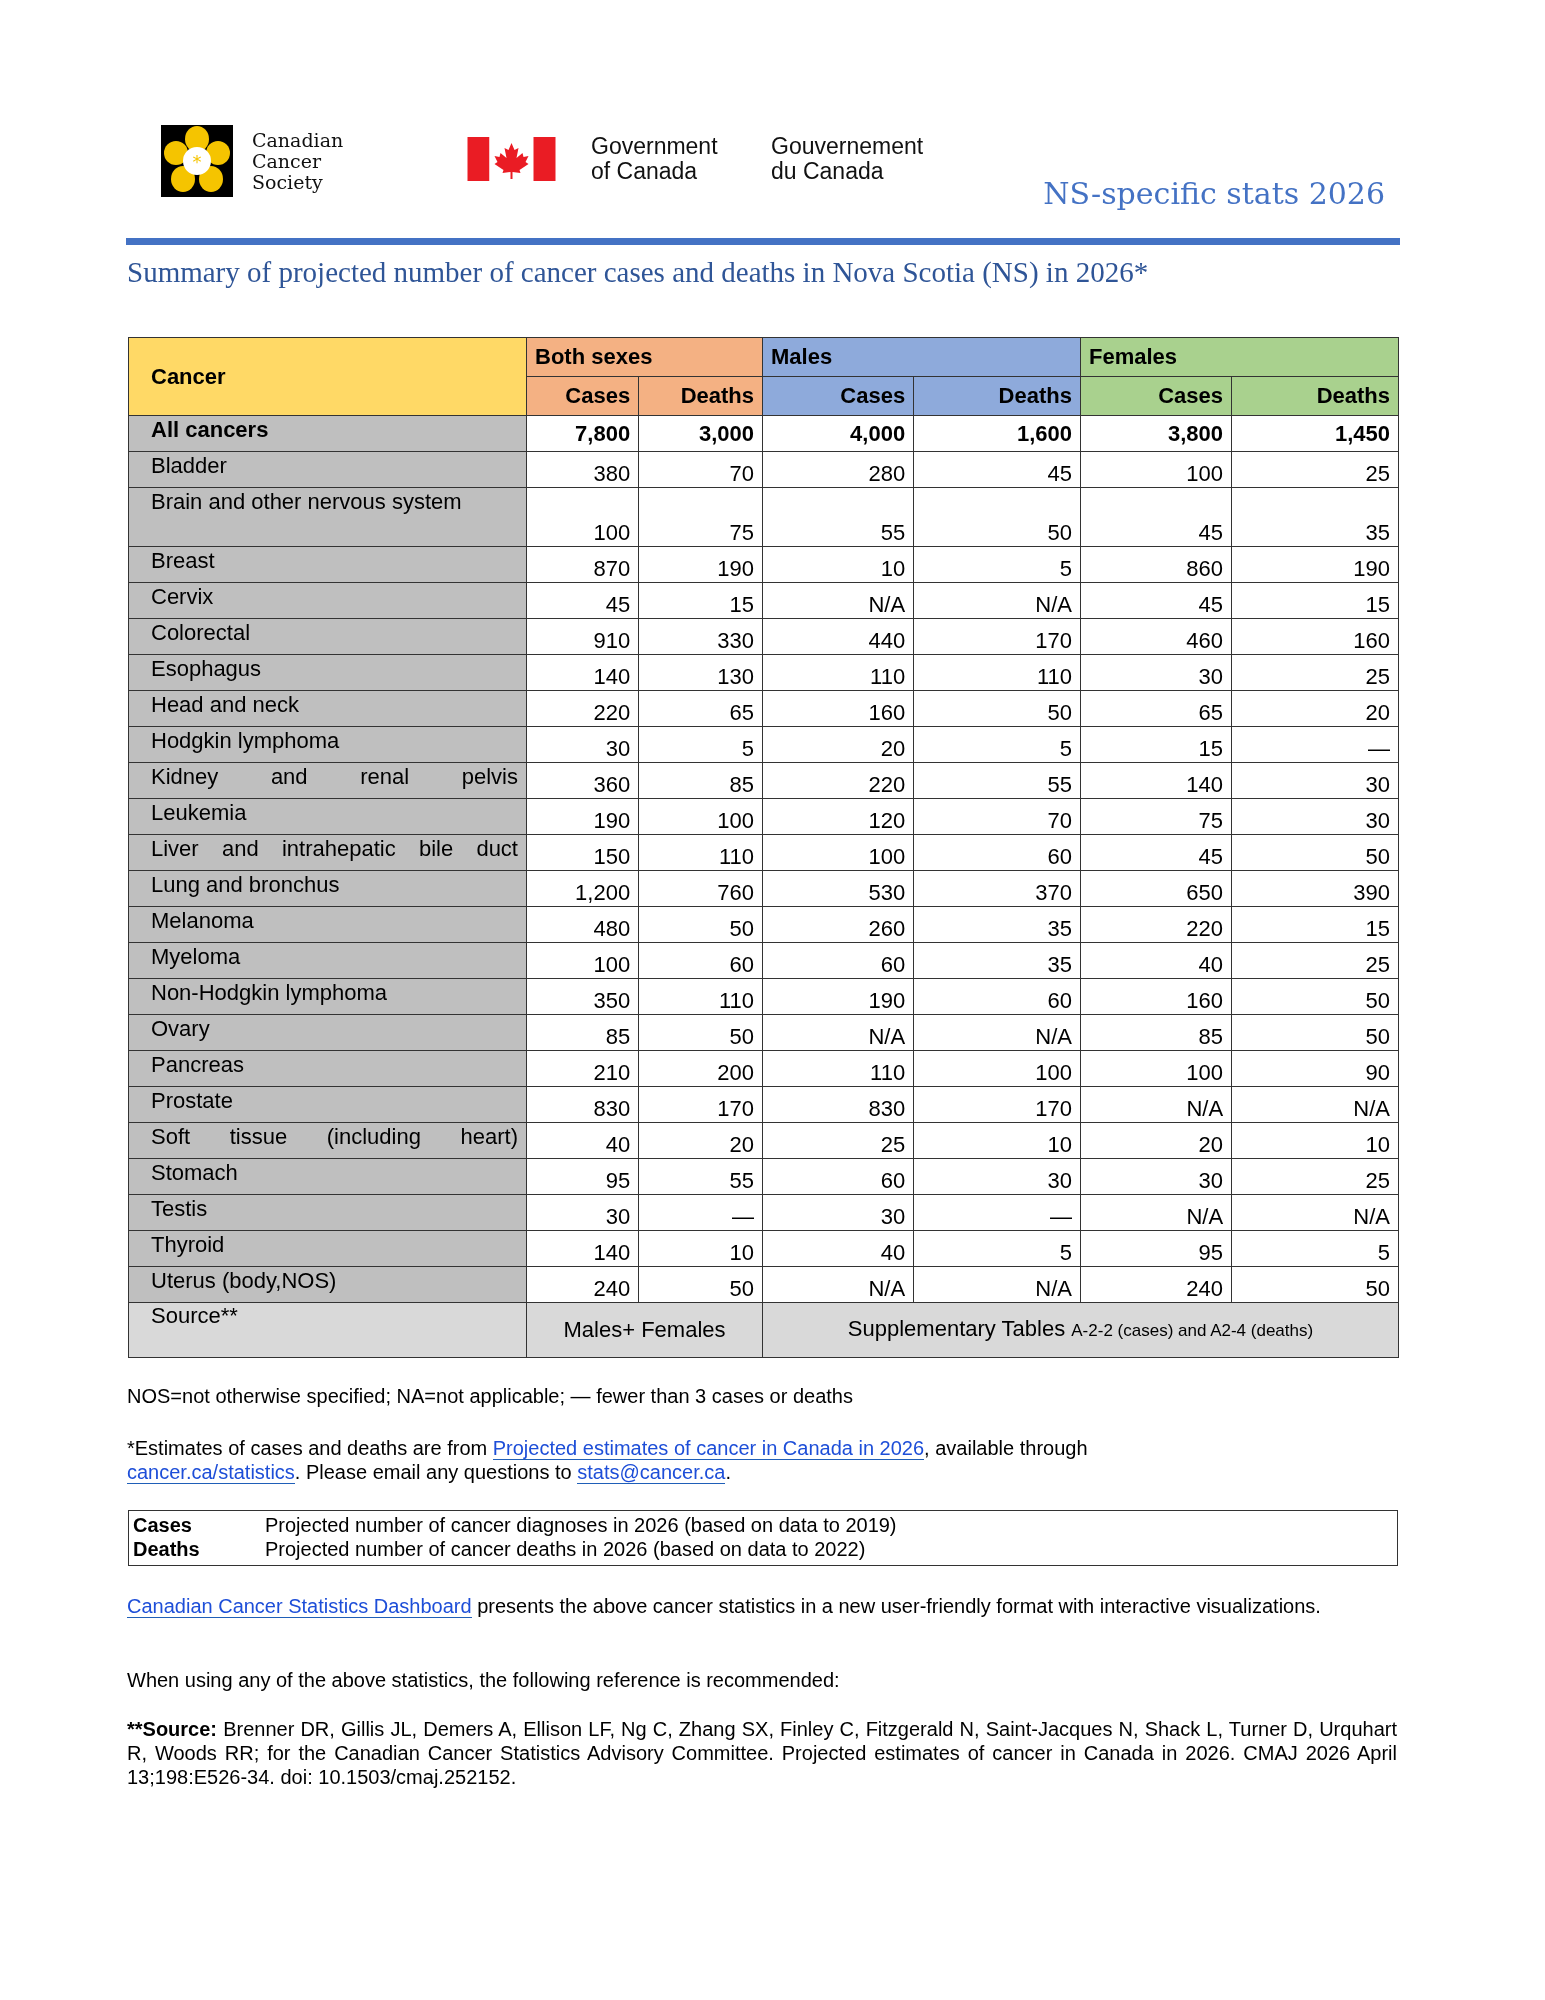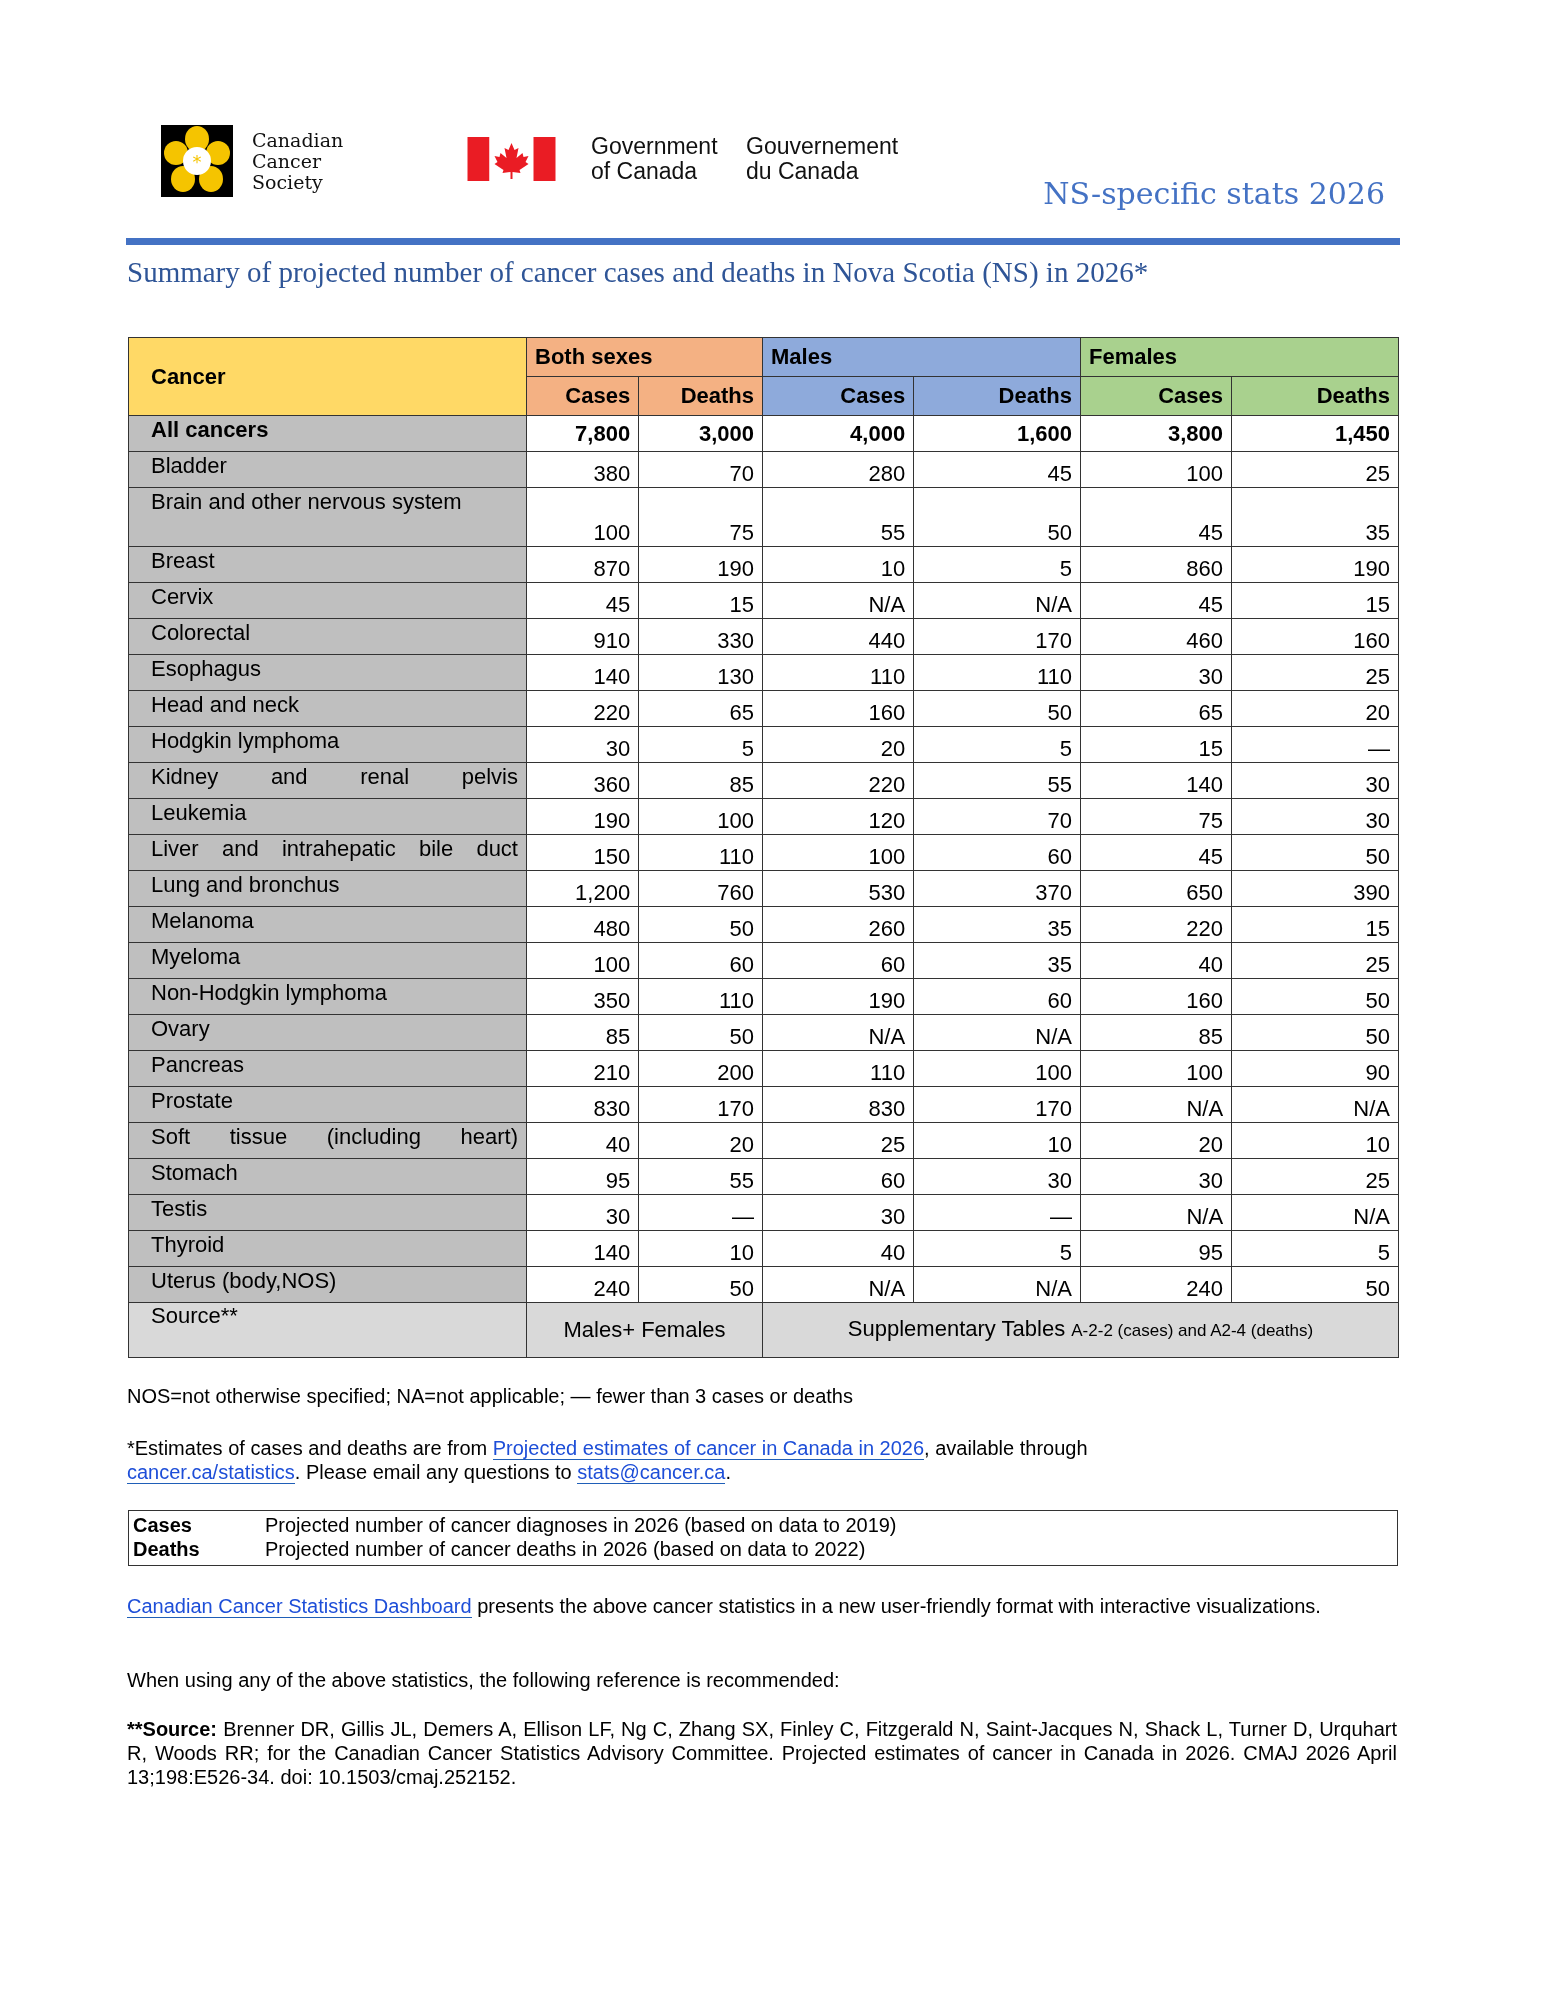--- a/index.html
+++ b/index.html
@@ -4,21 +4,21 @@
 <style>
   html, body { margin: 0; padding: 0; background: #ffffff; }
   body { width: 1545px; height: 2000px; position: relative; font-family: "Liberation Sans", sans-serif; color: #000; }
   .page { position: absolute; left: 0; top: 0; width: 1545px; height: 2000px; }
 
   
   .ccs-logo { position: absolute; left: 161px; top: 125px; width: 72px; height: 72px; background: #000; display: block; }
   .ccs-text { position: absolute; left: 252px; top: 130px; font-family: "DejaVu Serif", serif; font-size: 19px; line-height: 21px; color: #111; }
   .gc-flag { position: absolute; left: 467px; top: 137px; width: 89px; height: 44px; }
   .gc-text-en { position: absolute; left: 591px; top: 134px; font-family: "Liberation Sans", sans-serif; font-size: 23px; line-height: 25px; color: #111; }
-  .gc-text-fr { position: absolute; left: 746px; top: 134px; font-family: "Liberation Sans", sans-serif; font-size: 23px; line-height: 25px; color: #111; }
+  .gc-text-fr { position: absolute; left: 771px; top: 134px; font-family: "Liberation Sans", sans-serif; font-size: 23px; line-height: 25px; color: #111; }
   .doc-tag { position: absolute; right: 160px; top: 176px; font-family: "DejaVu Serif", serif; font-size: 30px; color: #4472c4; }
   .rule { position: absolute; left: 126px; top: 238px; width: 1274px; height: 7px; background: #4472c4; }
   .summary-title { position: absolute; left: 127px; top: 256px; font-family: "Liberation Serif", serif; font-size: 29px; color: #2f5597; }
 
   
   table.stats { position: absolute; left: 128px; top: 337px; width: 1271px; border-collapse: collapse; font-size: 22px; }
   table.stats td, table.stats th { border: 1.5px solid #333; padding: 0 8px; }
   .h-cancer { background: #ffd966; text-align: left; font-weight: bold; padding-left: 22px !important; width: 367px; }
   .h-both { background: #f4b183; }
   .h-males { background: #8eaadb; }

